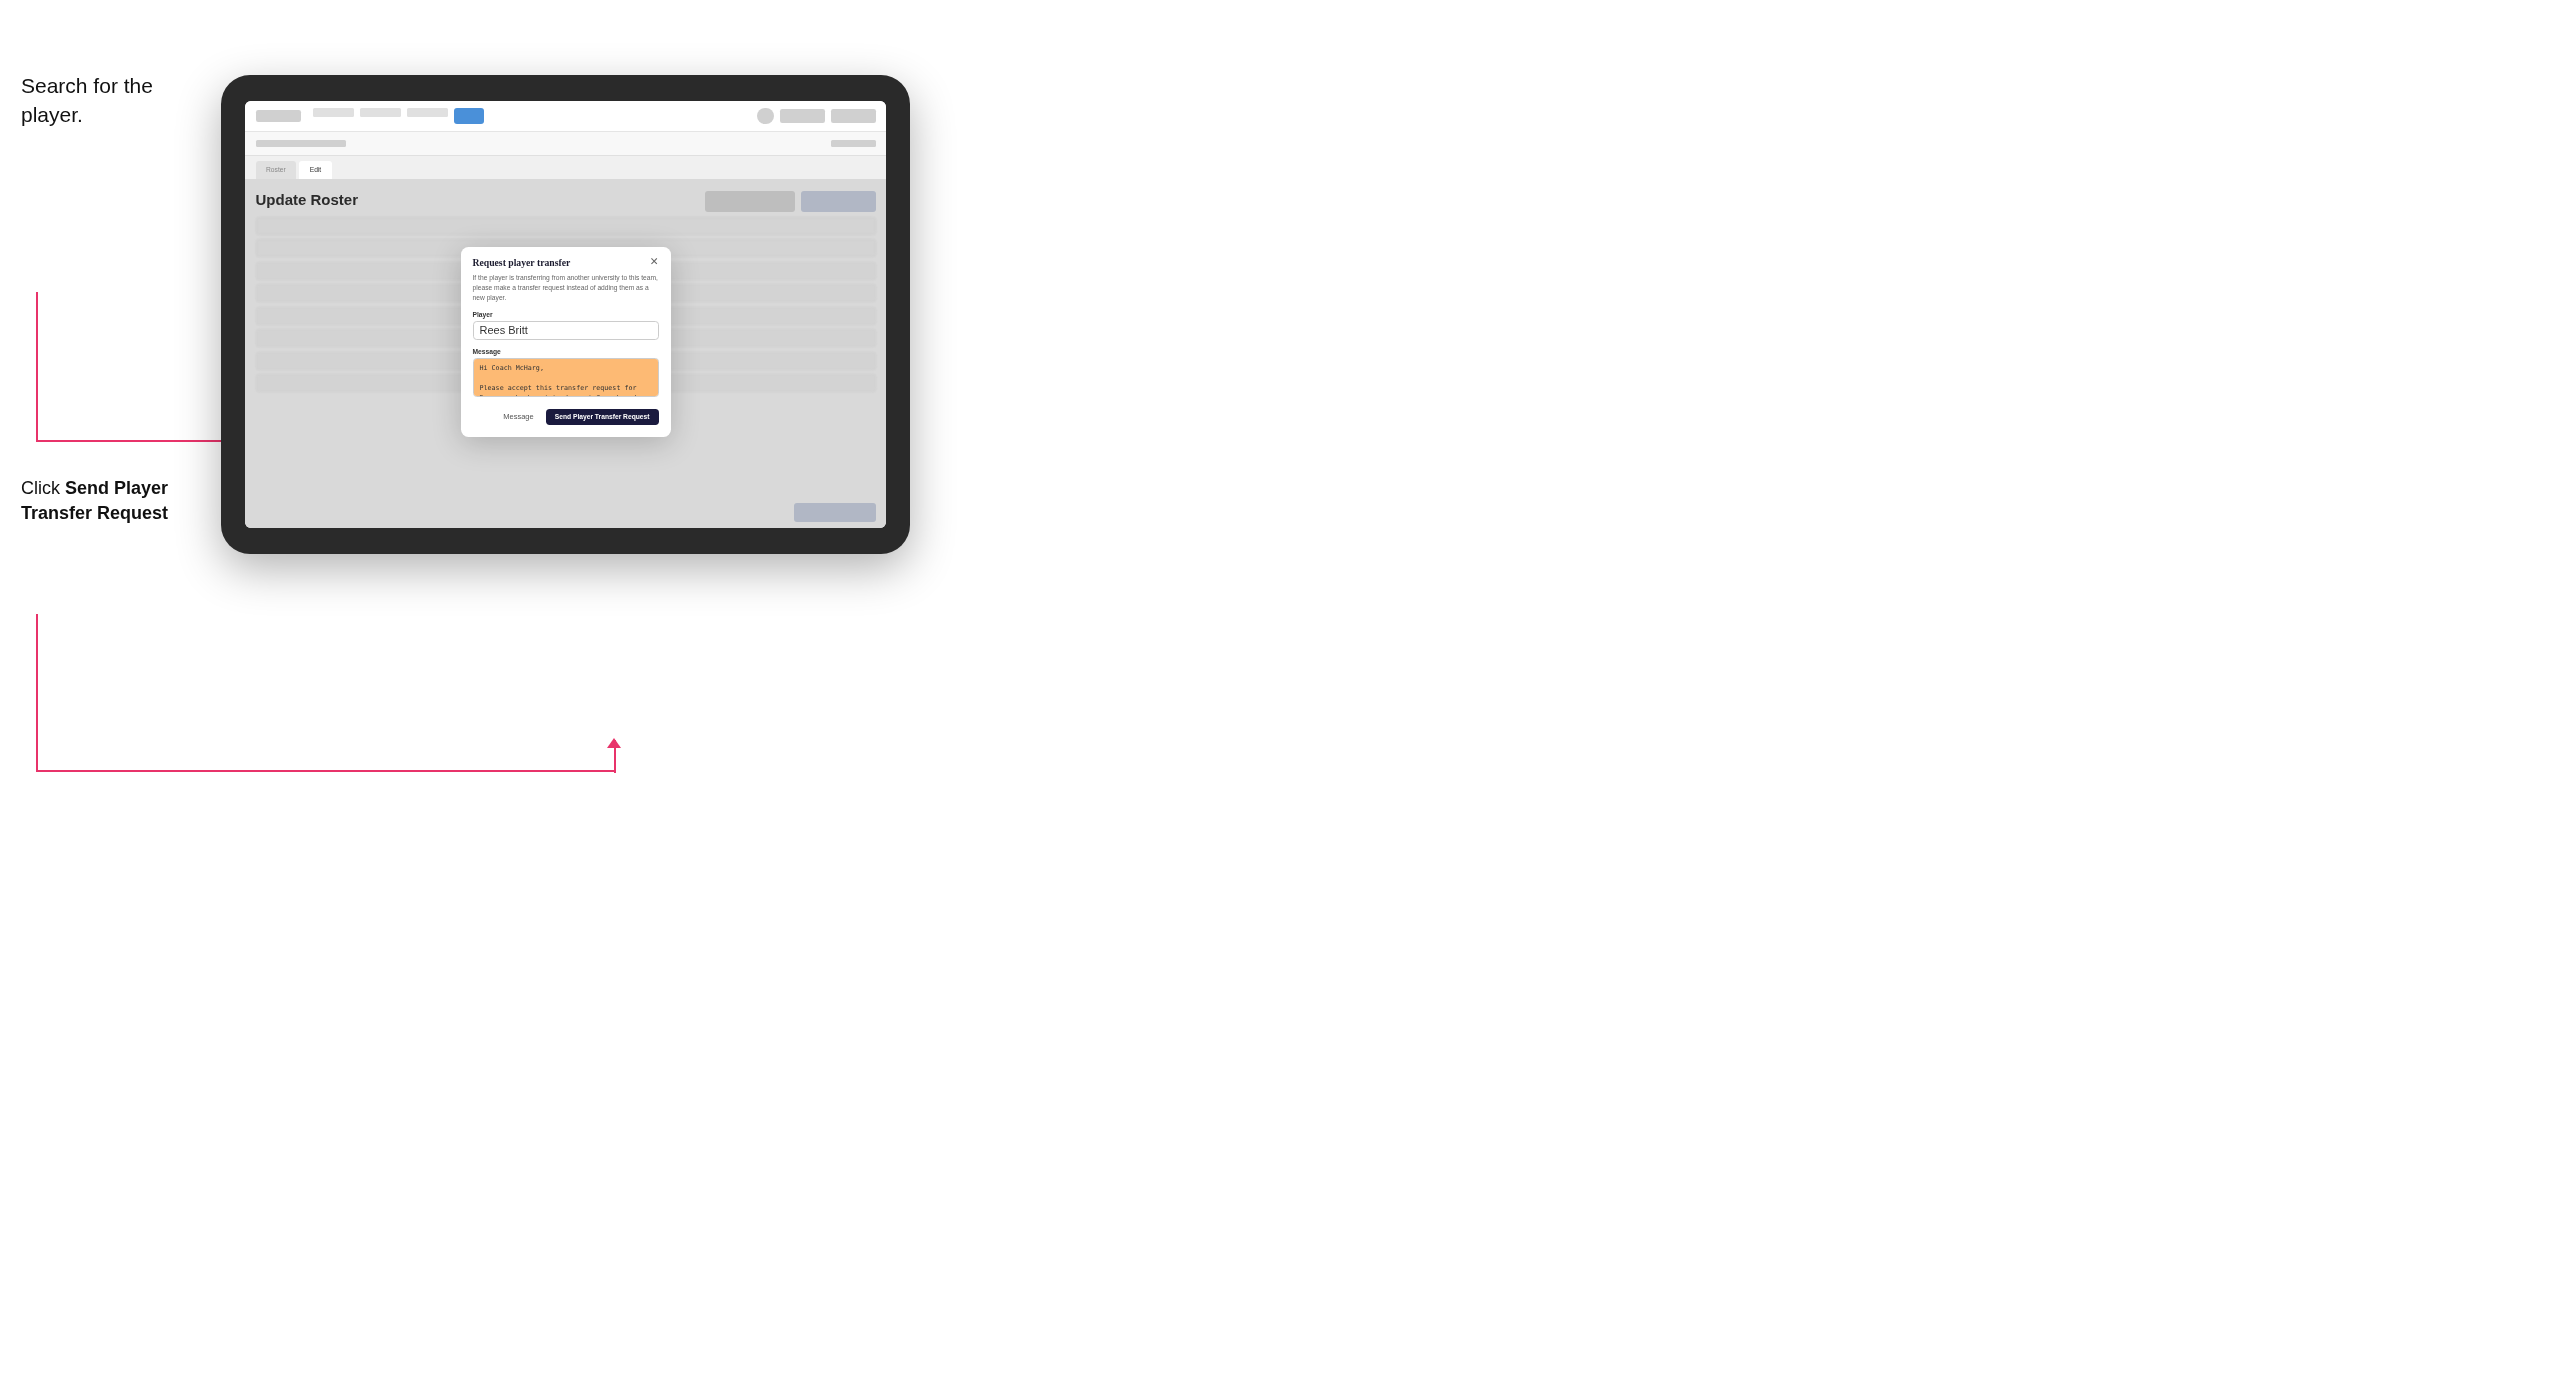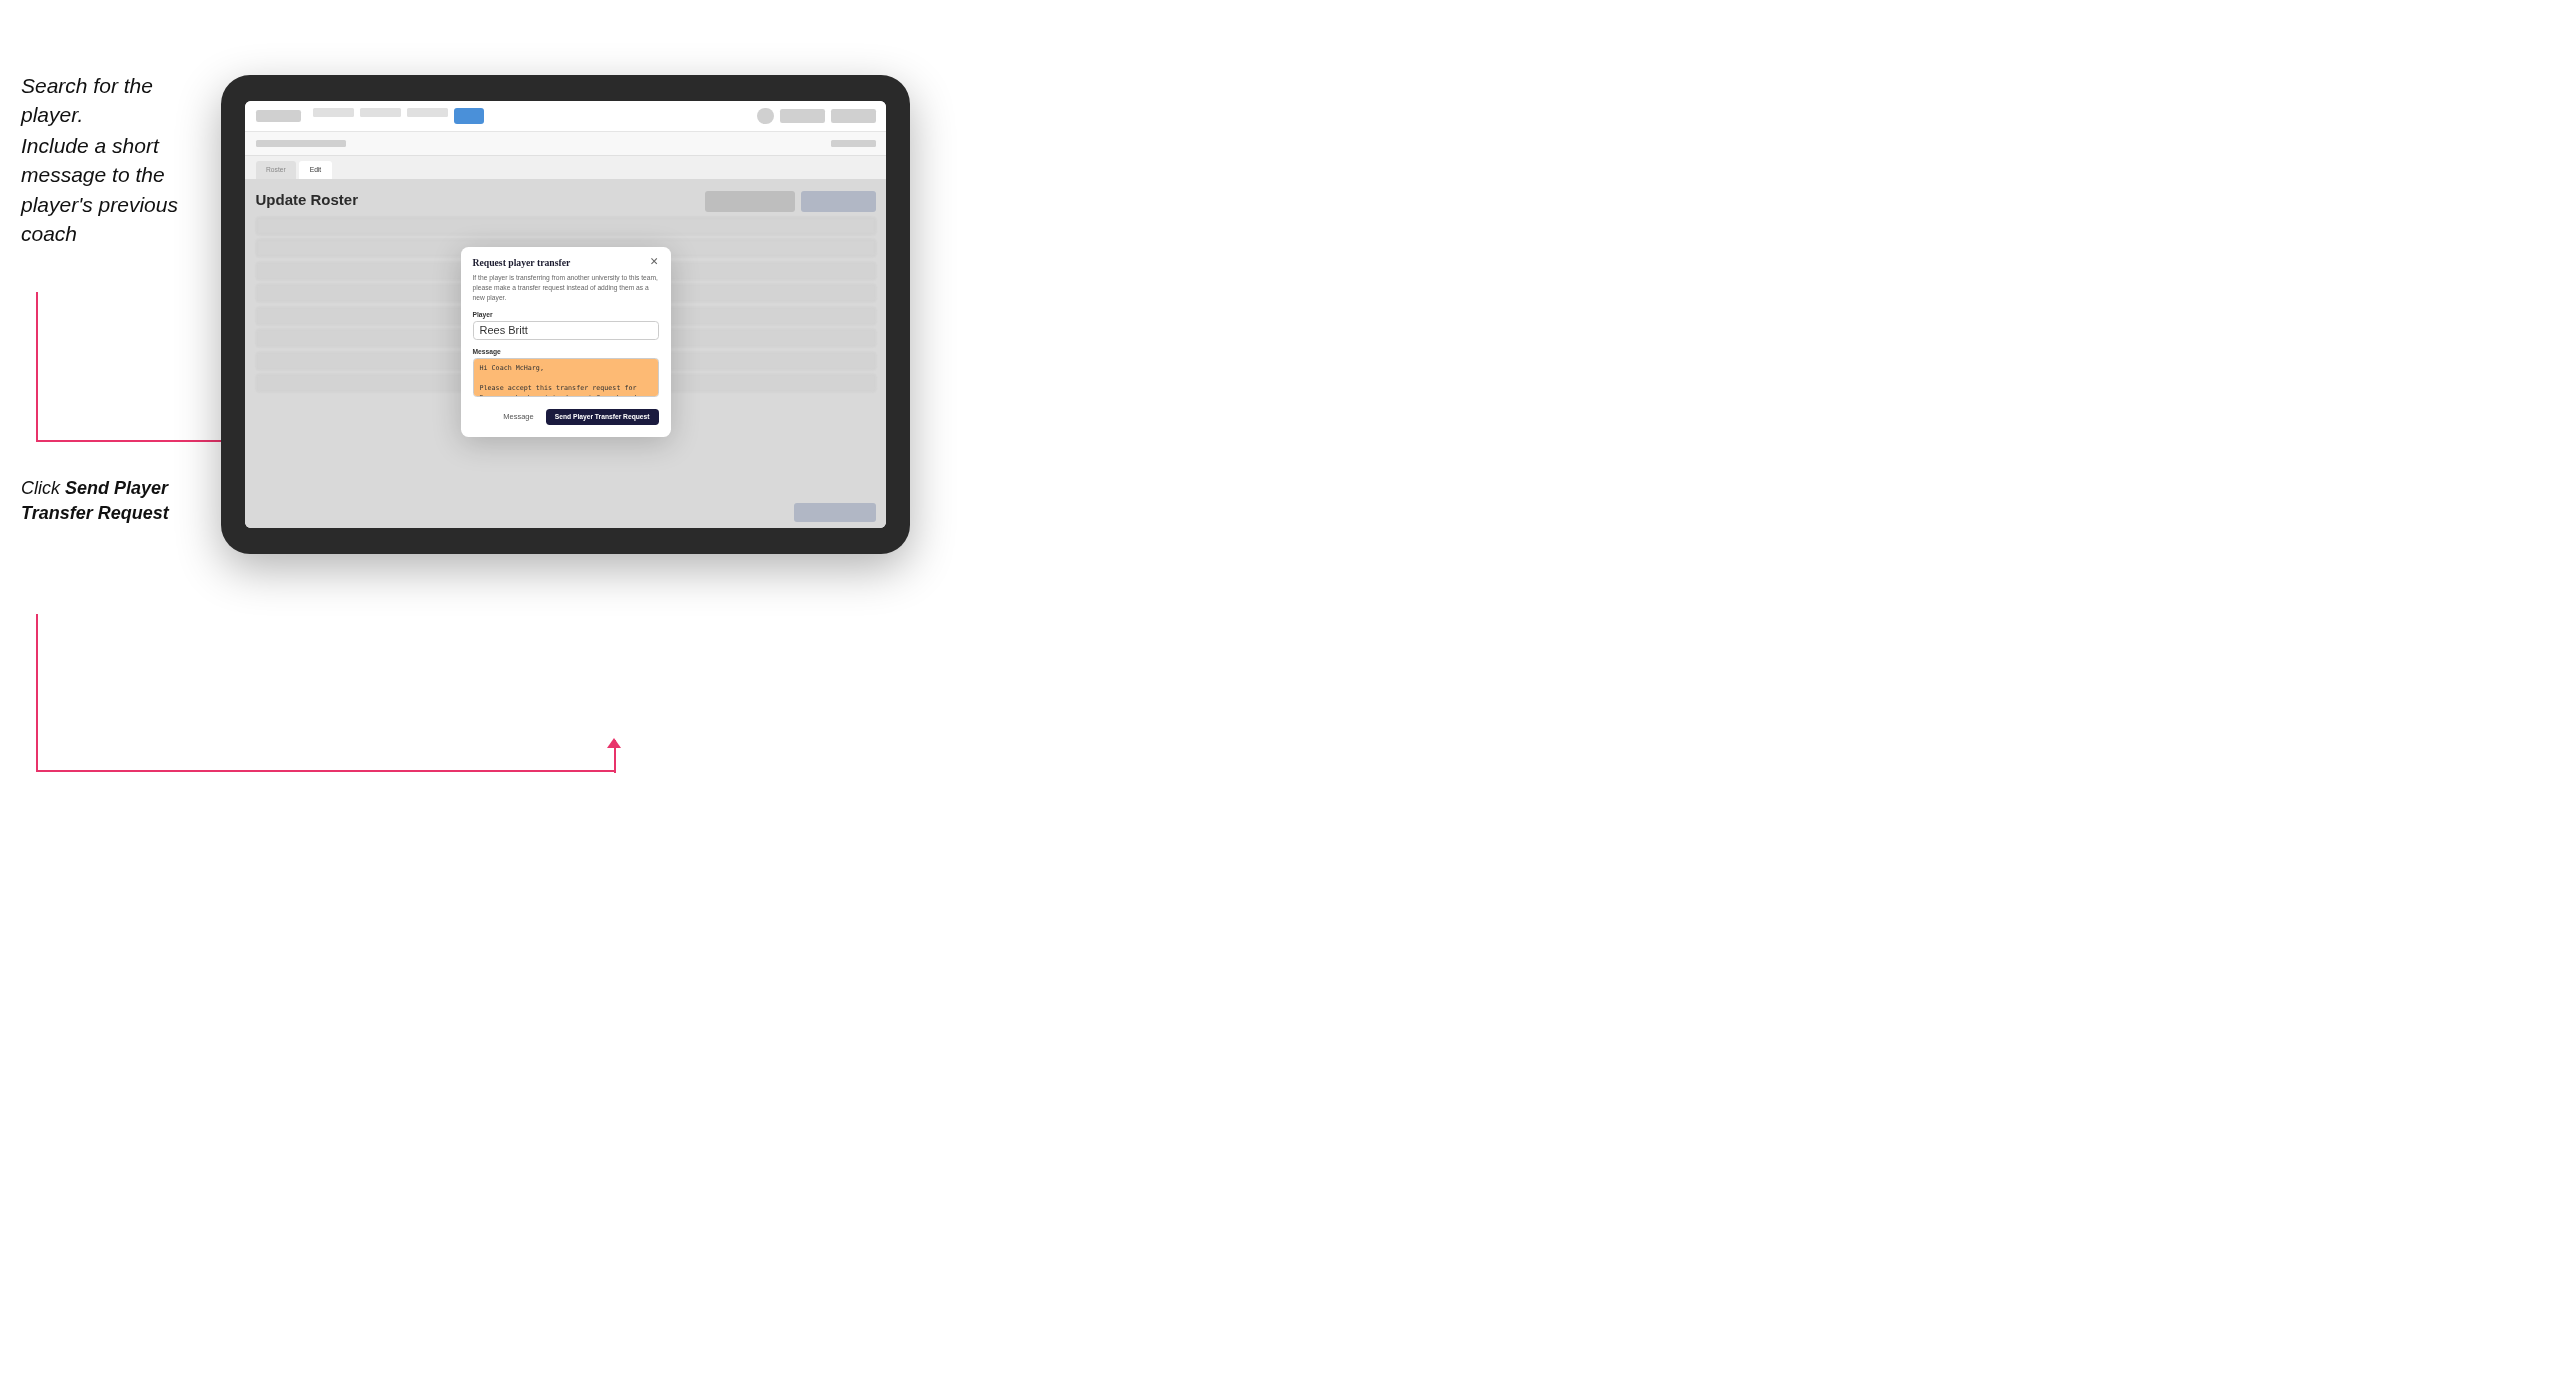--- a/index.html
+++ b/index.html
@@ -12,21 +12,20 @@
       overflow: hidden;
     }
 
     
     .annotation-area {
       position: absolute;
       left: 0;
       top: 0;
       width: 217px;
       height: 100%;
-      font-style: italic;
     }
 
     .annotation-search {
       position: absolute;
       left: 21px;
       top: 71px;
       font-size: 21px;
       color: #111;
       line-height: 1.4;
     }
@@ -381,21 +380,20 @@
       cursor: pointer;
       white-space: nowrap;
     }
   </style>
 </head>
 <body>
 
 <div class="annotation-area">
   <div class="annotation-search">Search for the player.</div>
 
-  <div class="annotation-message">Include a short message to the player's previous coach</div>
 
   <div style="position:absolute; left:36px; top:292px; width:2.2px; height:150px; background:#e8336a;"></div>
 
   <div style="position:absolute; left:36px; top:440px; width:416px; height:2.2px; background:#e8336a;"></div>
 
   <div style="position:absolute; left:448px; top:434px; width:0; height:0; border-top:7.5px solid transparent; border-bottom:7.5px solid transparent; border-left:10.5px solid #e8336a;"></div>
 
   <div class="annotation-click">
     <span>Click </span><strong>Send Player Transfer Request</strong>
   </div>

